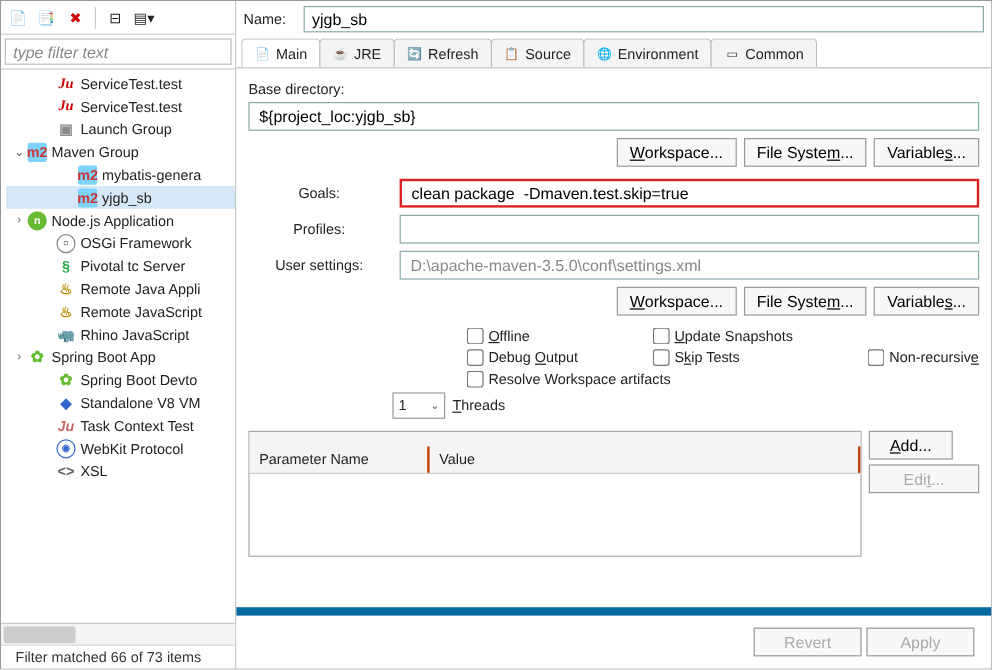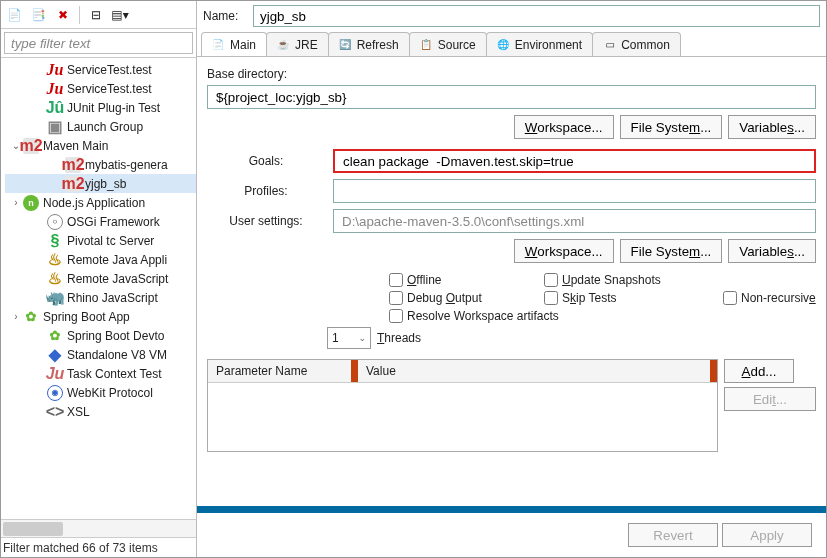--- a/index.html
+++ b/index.html
@@ -13,39 +13,39 @@
   .tsep { width:1px; height:18px; background:#ccc; margin:0 2px;}
   .filter-wrap { padding:3px; border-bottom:1px solid #ccc;}
   .filter-input { width:100%; height:22px; border:1px solid #bbb; padding:2px 6px; color:#888; font-style:italic; background:#fff;}
   .filter-input::placeholder { color:#888; font-style: italic;}
   .tree { flex:1; overflow:auto; padding:2px 0 2px 4px; }
   .tree-item { display:flex; align-items:center; height:19px; padding:0 2px; white-space:nowrap; cursor:pointer;}
   .tree-item.lvl1 { padding-left: 28px;}
   .tree-item.lvl2 { padding-left: 46px;}
   .tree-item.selected { background:#d6e7f7;}
   .twisty { width:14px; display:inline-block; text-align:center; color:#666; font-size:10px;}
-  .ticon { width:16px; height:16px; margin-right:4px; display:inline-flex; align-items:center; justify-content:center; font-size:16px; font-weight:bold; border-radius:2px;}
+  .ticon { width:16px; height:16px; margin-right:4px; display:inline-flex; align-items:center; justify-content:center; font-size:12px; font-weight:bold; border-radius:2px;}
   .ticon.ju { background:#fff; color:#c00; font-family:serif; font-style:italic;}
   .ticon.junit { background:#fff; color:#2a6; }
-  .ticon.m2 { background:#e5e5e5; color:#c33; }
+  .ticon.m2 { background:#7dd3fc; color:#c33; }
   .ticon.node { background:#6b3; color:#fff; border-radius:50%; font-size:9px;}
   .ticon.osgi { border:1px solid #888; border-radius:50%; font-size:8px;}
   .ticon.pivotal { color:#2a4;}
   .ticon.java { color:#b80;}
   .ticon.js { color:#b80;}
   .ticon.rhino { color:#888;}
   .ticon.spring { color:#6b3; font-size:13px;}
   .ticon.v8 { color:#36c;}
   .ticon.task { color:#c66; font-style:italic;}
   .ticon.webkit { color:#36c; border-radius:50%; border:1px solid #36c; font-size:8px;}
   .ticon.xsl { color:#666;}
   .ticon.launch { color:#888;}
   .hscroll { height:18px; border-top:1px solid #ccc; background:#f4f4f4; position:relative;}
   .hscroll .thumb { position:absolute; left:2px; top:2px; height:14px; width:60px; background:#ccc; border-radius:2px;}
-  .status-line { height:20px; border-top:1px solid #ccc; padding:2px 2px; line-height:16px; color:#333;}
+  .status-line { height:20px; border-top:1px solid #ccc; padding:2px 12px; line-height:16px; color:#333;}
 
   
   .right-pane { flex:1; display:flex; flex-direction:column; background:#fff;}
   .name-row { display:flex; align-items:center; height:30px; padding:4px 6px; gap:6px;}
   .name-row label { width:44px;}
   .name-input { flex:1; height:22px; border:1px solid #8aa; padding:2px 6px; background:#fff;}
 
   .tabs { display:flex; align-items:flex-end; height:26px; padding:0 4px; border-bottom:1px solid #bbb; gap:0;}
   .tab { display:flex; align-items:center; height:24px; padding:0 10px; border:1px solid #bbb; border-bottom:none; background:#f4f4f4; border-radius:4px 4px 0 0; margin-right:-1px; cursor:pointer; gap:4px;}
   .tab.active { background:#fff; position:relative; z-index:2;}
@@ -69,21 +69,21 @@
   .chk { display:flex; align-items:center; gap:4px; white-space:nowrap;margin-left:44px;}
   .chk input { width:14px; height:14px; margin:0;}
 
   .threads-row { display:flex; align-items:center; gap:6px; margin:4px 0 10px 120px;}
   .spin { width:44px; height:22px; border:1px solid #999; display:flex; align-items:center; padding:0 4px; justify-content:space-between; background:#fff;}
   .spin .caret { font-size:9px; color:#666;}
 
   .param-area { display:flex; gap:6px;}
   .param-table { flex:1; border:1px solid #aaa; background:#fff;}
   .param-table .hdr { display:flex; border-bottom:1px solid #ccc; background:#f4f4f4;}
-  .param-table .hdr .col { padding:4px 8px; border-right:7px solid #c2410c;}
+  .param-table .hdr .col { padding:4px 8px; border-right:2px solid #c2410c;margin-top:12px;}
   .param-table .body { height:68px;}
   .col.name { width:150px;}
   .col.value { flex:1;}
   .param-btns { display:flex; flex-direction:column; gap:4px;}
 
   .footer { border-top:7px solid #0369a1; display:flex; justify-content:flex-end; gap:4px; padding:10px 14px;}
   .footer .btn { width:90px; justify-content:center; color:#aaa;}
 </style>
 </head>
 <body>
@@ -108,32 +108,27 @@
           <span class="ticon ju">Ju</span>
           <span>ServiceTest.test</span>
         </div>
         <div class="tree-item lvl1">
           <span class="twisty"></span>
           <span class="ticon ju">Ju</span>
           <span>ServiceTest.test</span>
         </div>
         <div class="tree-item lvl1">
           <span class="twisty"></span>
-          <span class="ticon junit">Jû</span>
-          <span>JUnit Plug-in Test</span>
-        </div>
-        <div class="tree-item lvl1">
-          <span class="twisty"></span>
           <span class="ticon launch">▣</span>
           <span>Launch Group</span>
         </div>
         <div class="tree-item lvl0" style="padding-left: 4px;">
           <span class="twisty">⌄</span>
           <span class="ticon m2">m2</span>
-          <span>Maven Main</span>
+          <span>Maven Group</span>
         </div>
         <div class="tree-item lvl2">
           <span class="twisty"></span>
           <span class="ticon m2">m2</span>
           <span>mybatis-genera</span>
         </div>
         <div class="tree-item lvl2 selected">
           <span class="twisty"></span>
           <span class="ticon m2">m2</span>
           <span>yjgb_sb</span>

